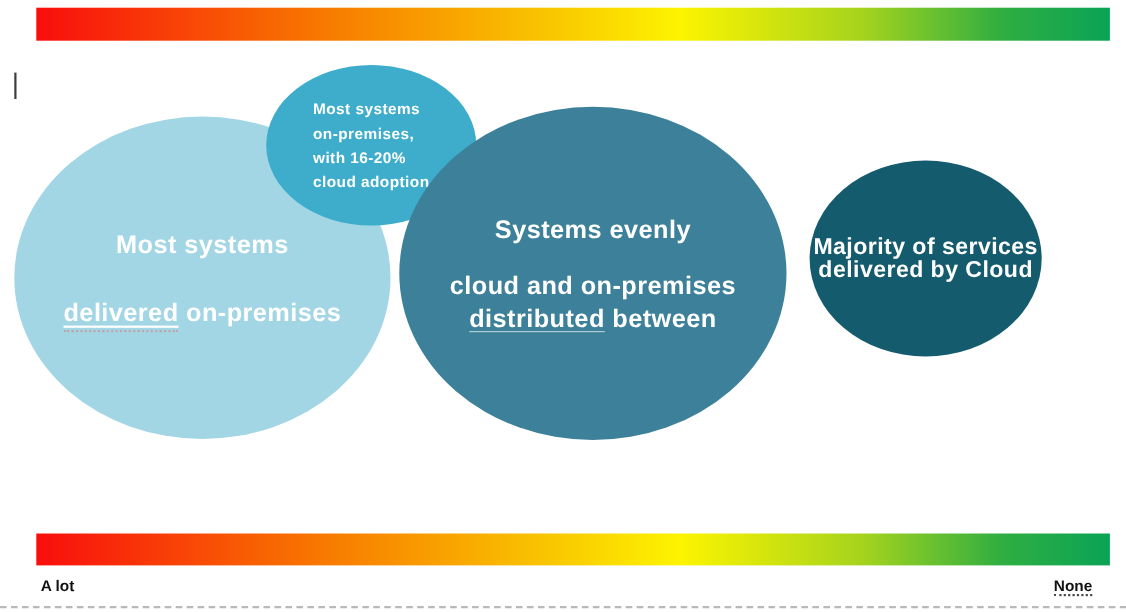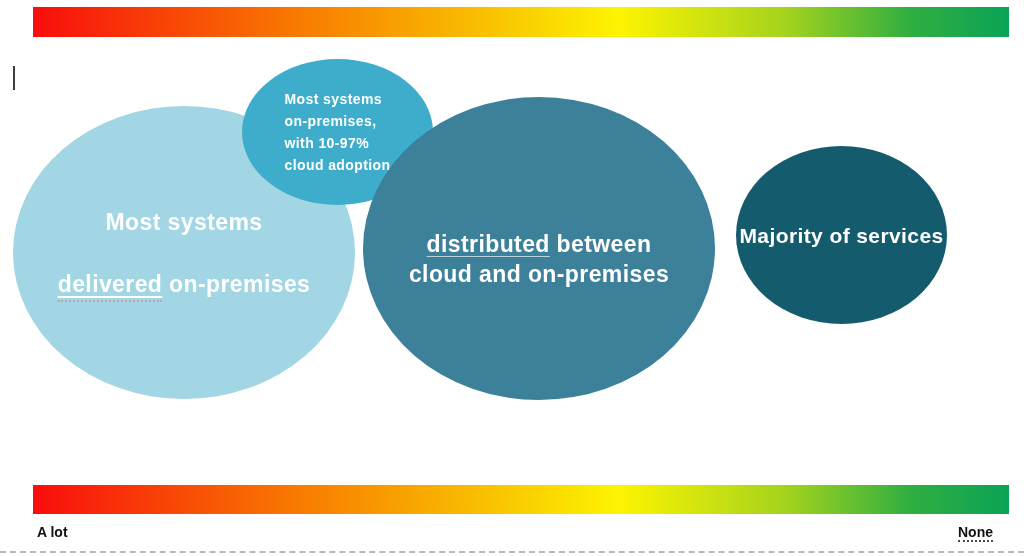--- a/index.html
+++ b/index.html
@@ -111,36 +111,38 @@
       <div>Most systems</div>
       <div class="gap32"></div>
       <div><span class="ul-solid squiggle">delivered</span><span> on-premises</span></div>
     </div>
   </div>
 
   <div class="bubble bubble-small" style="background-color: rgb(62, 173, 203);">
     <div class="btext small-text">
       <div>Most systems</div>
       <div>on-premises,</div>
-      <div>with 10-97%</div>
+      <div>with 16-20%</div>
       <div>cloud adoption</div>
     </div>
   </div>
 
   <div class="bubble bubble-middle" style="background-color: rgb(60, 128, 153);">
     <div class="btext big-text">
+      <div>Systems evenly</div>
       <div class="gap21"></div>
+      <div>cloud and on-premises</div>
       <div><span class="ul-faint">distributed</span><span> between</span></div>
-      <div>cloud and on-premises</div>
     </div>
   </div>
 
   <div class="bubble bubble-right" style="background-color: rgb(21, 91, 110);">
     <div class="btext med-text">
       <div>Majority of services</div>
+      <div>delivered by Cloud</div>
     </div>
   </div>
 
   <div class="scale-bar bottom"></div>
 
   <div class="axis-label left">A lot</div>
   <div class="axis-label right">None</div>
 
   <div class="bottom-dashes"></div>
 

